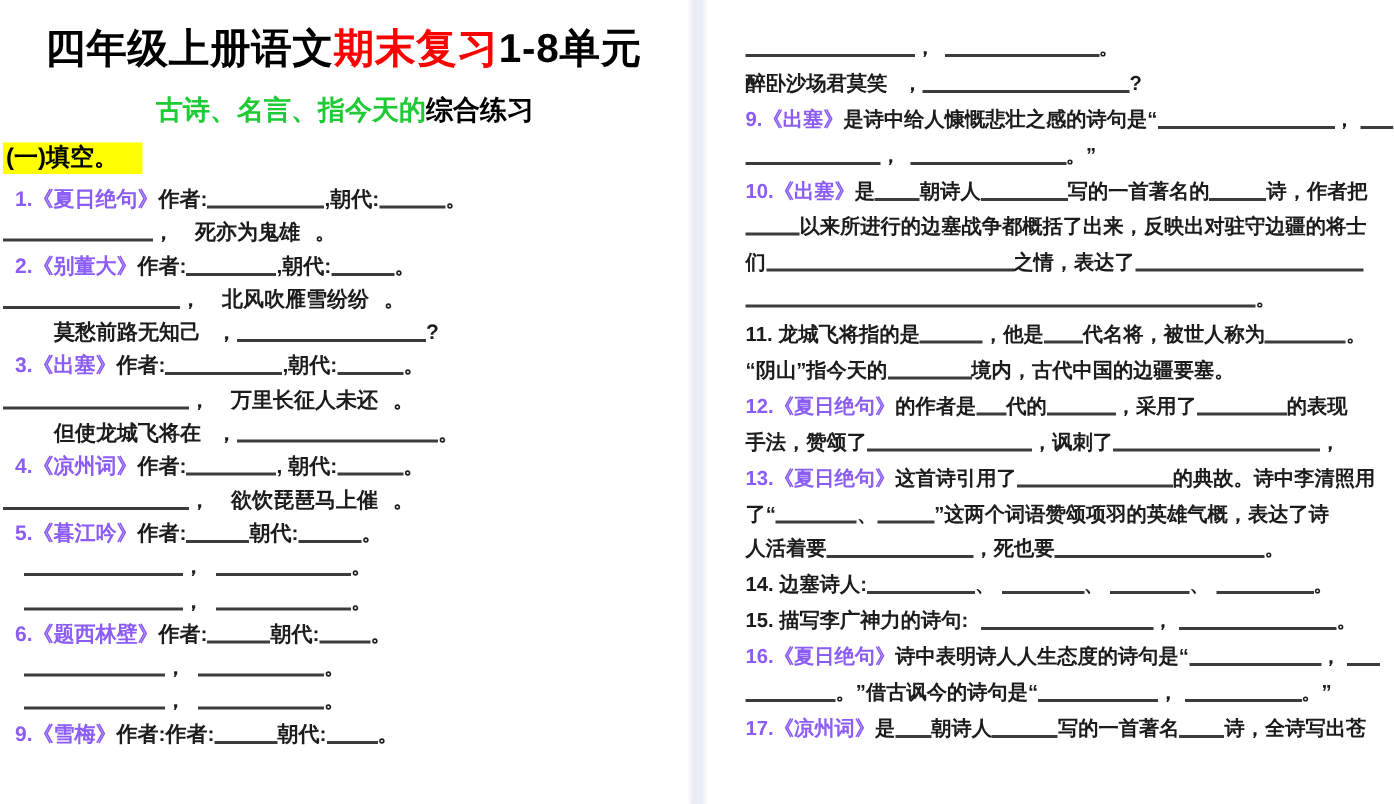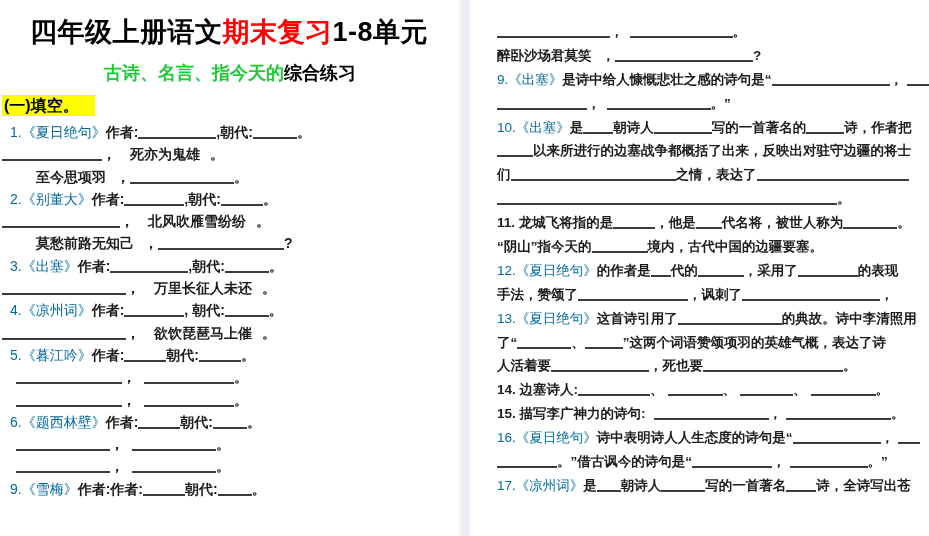--- a/index.html
+++ b/index.html
@@ -24,41 +24,41 @@
   .title{margin:16px 2px 0 0;text-align:center;font-size:27px;line-height:32px;font-weight:900;color:#000;letter-spacing:0.5px;white-space:nowrap;}
   .title .red{color:var(--accent);}
   .subtitle{margin-top:14px;text-align:center;font-size:18px;line-height:22px;font-weight:900;color:#000;white-space:nowrap;}
   .subtitle .green{color:var(--green);}
   .section{margin:12px 0 0 0;font-size:16px;line-height:20px;font-weight:900;color:#000;}
   .section .hl{background:var(--hl);padding:2px 16px 2px 2px;}
   .lines{margin-top:5px;}
   .line{height:22.3px;line-height:22.3px;font-size:14px;white-space:nowrap;}
   .lines-right .line{height:23.9px;line-height:23.9px;font-size:13.5px;}
   .t{display:inline;}
-  .t.b{font-weight:400;color:#0369a1;}
+  .t.b{font-weight:700;color:#8b5cf6;}
   .u{display:inline-block;height:12px;border-bottom:2px solid var(--underline);margin-bottom:-2px;}
   .sp{display:inline-block;height:1px;}
 </style>
 </head>
 <body>
 
 <div class="sheet">
   <div class="page page-left">
     <h1 class="title"><span>四年级上册语文</span><span class="red">期末复习</span><span>1-8单元</span></h1>
     <div class="subtitle"><span class="green">古诗、名言、指今天的</span><span>综合练习</span></div>
     <div class="section"><span class="hl">(一)填空。</span></div>
     <div class="lines lines-left">
         <div class="line"><span class="sp" style="width: 8px;"></span><span class="t b">1.《夏日绝句》</span><span class="t">作者:</span><span class="u" style="width: 78px;"></span><span class="t">,朝代:</span><span class="u" style="width: 44px;"></span><span class="t">。</span></div>
         <div class="line"><span class="u" style="width: 100px;"></span><span class="t">，</span><span class="sp" style="width: 14px;"></span><span class="t">死亦为鬼雄</span><span class="sp" style="width: 10px;"></span><span class="t">。</span></div>
-        <div class="line"><span class="sp" style="width: 34px;"></span><span class="t">至今思项羽</span><span class="sp" style="width: 10px;"></span><span class="t">，</span><span class="u" style="width: 104px;"></span><span class="t">。</span></div>
         <div class="line"><span class="sp" style="width: 8px;"></span><span class="t b">2.《别董大》</span><span class="t">作者:</span><span class="u" style="width: 60px;"></span><span class="t">,朝代:</span><span class="u" style="width: 42px;"></span><span class="t">。</span></div>
         <div class="line"><span class="u" style="width: 118px;"></span><span class="t">，</span><span class="sp" style="width: 14px;"></span><span class="t">北风吹雁雪纷纷</span><span class="sp" style="width: 10px;"></span><span class="t">。</span></div>
         <div class="line"><span class="sp" style="width: 34px;"></span><span class="t">莫愁前路无知己</span><span class="sp" style="width: 10px;"></span><span class="t">，</span><span class="u" style="width: 126px;"></span><span class="t">?</span></div>
         <div class="line"><span class="sp" style="width: 8px;"></span><span class="t b">3.《出塞》</span><span class="t">作者:</span><span class="u" style="width: 78px;"></span><span class="t">,朝代:</span><span class="u" style="width: 44px;"></span><span class="t">。</span></div>
         <div class="line"><span class="u" style="width: 124px;"></span><span class="t">，</span><span class="sp" style="width: 14px;"></span><span class="t">万里长征人未还</span><span class="sp" style="width: 10px;"></span><span class="t">。</span></div>
+        <div class="line"><span class="sp" style="width: 34px;"></span><span class="t">但使龙城飞将在</span><span class="sp" style="width: 10px;"></span><span class="t">，</span><span class="u" style="width: 134px;"></span><span class="t">。</span></div>
         <div class="line"><span class="sp" style="width: 8px;"></span><span class="t b">4.《凉州词》</span><span class="t">作者:</span><span class="u" style="width: 60px;"></span><span class="t">, 朝代:</span><span class="u" style="width: 44px;"></span><span class="t">。</span></div>
         <div class="line"><span class="u" style="width: 124px;"></span><span class="t">，</span><span class="sp" style="width: 14px;"></span><span class="t">欲饮琵琶马上催</span><span class="sp" style="width: 10px;"></span><span class="t">。</span></div>
         <div class="line"><span class="sp" style="width: 8px;"></span><span class="t b">5.《暮江吟》</span><span class="t">作者:</span><span class="u" style="width: 42px;"></span><span class="t">朝代:</span><span class="u" style="width: 42px;"></span><span class="t">。</span></div>
         <div class="line"><span class="sp" style="width: 14px;"></span><span class="u" style="width: 106px;"></span><span class="t">，</span><span class="sp" style="width: 8px;"></span><span class="u" style="width: 90px;"></span><span class="t">。</span></div>
         <div class="line"><span class="sp" style="width: 14px;"></span><span class="u" style="width: 106px;"></span><span class="t">，</span><span class="sp" style="width: 8px;"></span><span class="u" style="width: 90px;"></span><span class="t">。</span></div>
         <div class="line"><span class="sp" style="width: 8px;"></span><span class="t b">6.《题西林壁》</span><span class="t">作者:</span><span class="u" style="width: 42px;"></span><span class="t">朝代:</span><span class="u" style="width: 34px;"></span><span class="t">。</span></div>
         <div class="line"><span class="sp" style="width: 14px;"></span><span class="u" style="width: 94px;"></span><span class="t">，</span><span class="sp" style="width: 8px;"></span><span class="u" style="width: 84px;"></span><span class="t">。</span></div>
         <div class="line"><span class="sp" style="width: 14px;"></span><span class="u" style="width: 94px;"></span><span class="t">，</span><span class="sp" style="width: 8px;"></span><span class="u" style="width: 84px;"></span><span class="t">。</span></div>
         <div class="line"><span class="sp" style="width: 8px;"></span><span class="t b">9.《雪梅》</span><span class="t">作者:作者:</span><span class="u" style="width: 42px;"></span><span class="t">朝代:</span><span class="u" style="width: 34px;"></span><span class="t">。</span></div>
       </div>

